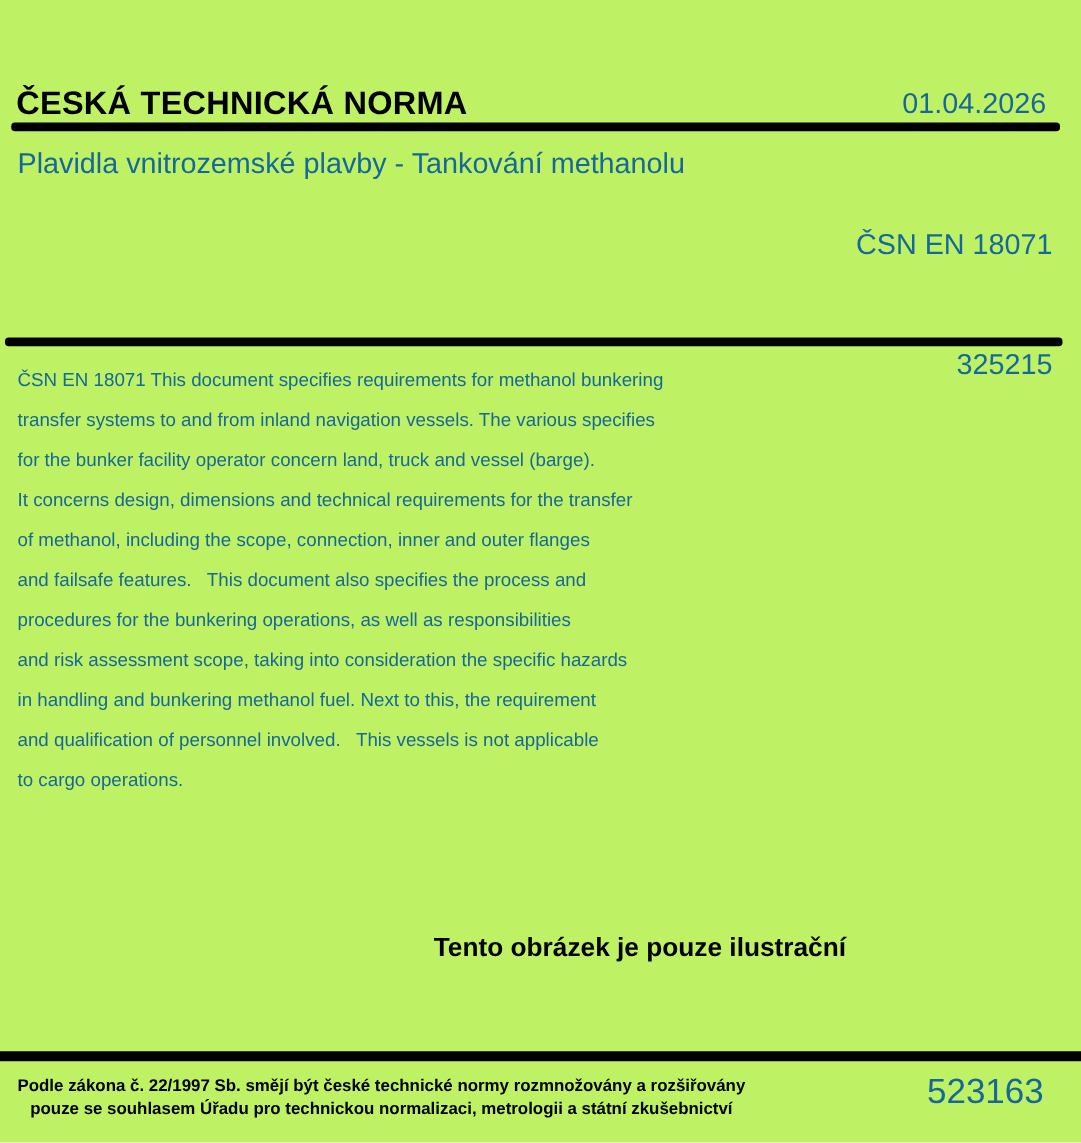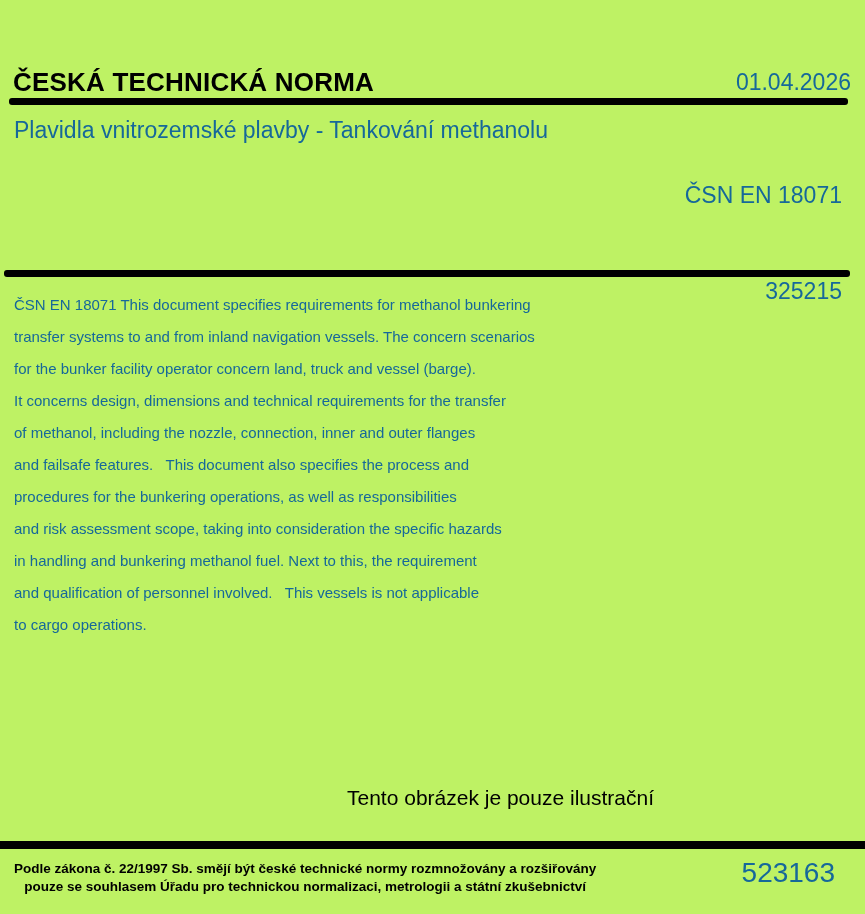--- a/index.html
+++ b/index.html
@@ -21,21 +21,21 @@
     top: 68px;
     font-size: 26px;
     line-height: 28px;
     font-weight: bold;
     color: #000000;
     letter-spacing: 0.2px;
     white-space: pre;
   }
   .header-date {
     position: absolute;
-    right: 14px;
+    right: 28px;
     top: 70px;
     font-size: 23px;
     line-height: 25px;
     color: #16689A;
     white-space: pre;
     margin-left: 32px;
   }
   .rule {
     position: absolute;
     background: #000000;
@@ -86,24 +86,24 @@
     font-size: 15px;
     line-height: 32px;
     color: #16689A;
   }
   .abstract .line {
     white-space: pre;
   }
   .caption {
     position: absolute;
     left: 347px;
-    top: 785px;
+    top: 746px;
     font-size: 21px;
     line-height: 26px;
-    font-weight: normal;
+    font-weight: bold;
     color: #000000;
     white-space: pre;
   }
   .footer-legal {
     position: absolute;
     left: 14px;
     top: 860px;
     font-size: 13.5px;
     line-height: 17.5px;
     font-weight: bold;
@@ -138,24 +138,24 @@
 
   <div class="code-block">
     <div>ČSN EN 18071</div>
     <div>325215</div>
   </div>
 
   <div class="rule rule-mid"></div>
 
   <div class="abstract">
     <div class="line">ČSN EN 18071 This document specifies requirements for methanol bunkering</div>
-    <div class="line">transfer systems to and from inland navigation vessels. The concern scenarios</div>
+    <div class="line">transfer systems to and from inland navigation vessels. The various specifies</div>
     <div class="line">for the bunker facility operator concern land, truck and vessel (barge).</div>
     <div class="line">It concerns design, dimensions and technical requirements for the transfer</div>
-    <div class="line">of methanol, including the nozzle, connection, inner and outer flanges</div>
+    <div class="line">of methanol, including the scope, connection, inner and outer flanges</div>
     <div class="line">and failsafe features.   This document also specifies the process and</div>
     <div class="line">procedures for the bunkering operations, as well as responsibilities</div>
     <div class="line">and risk assessment scope, taking into consideration the specific hazards</div>
     <div class="line">in handling and bunkering methanol fuel. Next to this, the requirement</div>
     <div class="line">and qualification of personnel involved.   This vessels is not applicable</div>
     <div class="line">to cargo operations.</div>
   </div>
 
   <div class="caption">Tento obrázek je pouze ilustrační</div>
 

